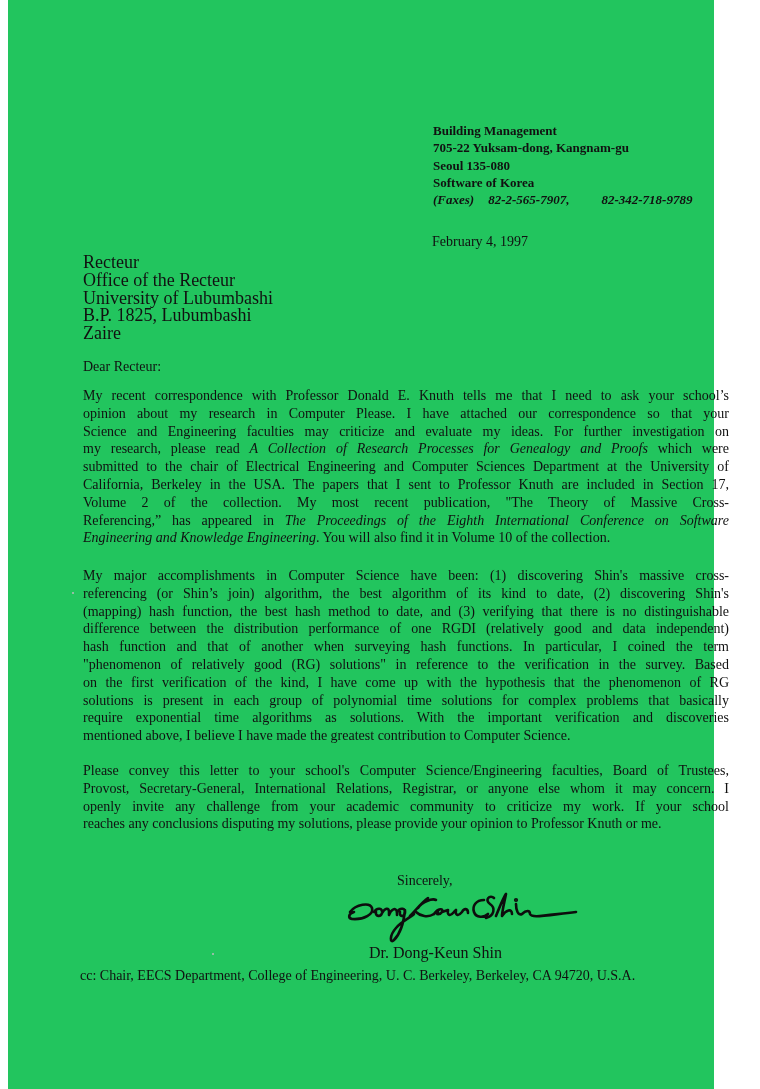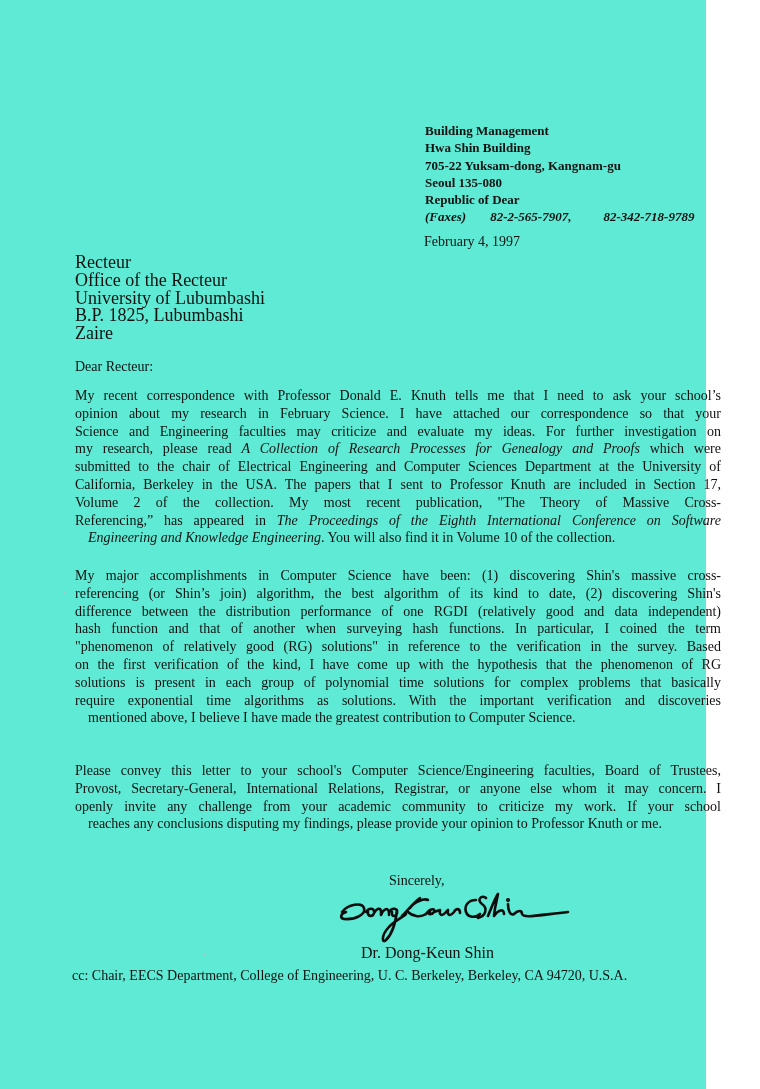--- a/index.html
+++ b/index.html
@@ -1,30 +1,30 @@
 <!DOCTYPE html>
 <html><head>
   <meta charset="utf-8">
   <style>
     html, body { margin: 0; padding: 0; background: #ffffff; }
     body {
       width: 760px; height: 1089px; position: relative; overflow: hidden;
       font-family: "Liberation Serif", "DejaVu Serif", serif;
       color: #111111;
     }
-    .page { position: absolute; left: 0; top: 0; width: 706px; height: 1089px; background: #5eead4; }
+    .page { position: absolute; left: 8px; top: 0; width: 706px; height: 1089px; background: #22c55e; }
 
     .sender {
       position: absolute; left: 425px; top: 122px;
       font-weight: bold; font-size: 13px; line-height: 17.3px;
       white-space: nowrap;
     }
     .sender .faxes { font-style: italic; }
     .sender .faxes span { display: inline-block; }
-    .sender .faxes .f1 { margin-left: 24px; }
+    .sender .faxes .f1 { margin-left: 14px; }
     .sender .faxes .f2 { margin-left: 32px; }
 
     .date {
       position: absolute; left: 424px; top: 233px;
       font-size: 14px; line-height: 17px; white-space: nowrap;
     }
 
     .recipient {
       position: absolute; left: 75px; top: 254px;
       font-size: 18px; line-height: 17.8px; white-space: nowrap;
@@ -36,21 +36,21 @@
 
     .para {
       position: absolute; left: 75px; width: 646px;
       font-size: 14px; line-height: 17.8px;
     }
     .para .ln {
       display: block; white-space: nowrap;
       text-align: justify; text-align-last: justify;
       height: 17.8px;
     }
-    .para .ln.last { text-align-last: left; margin-left: 13px; }
+    .para .ln.last { text-align-last: left; }
     .para i { font-style: italic; }
 
     .p1 { top: 387px; }
     .p2 { top: 567px; }
     .p3 { top: 762px; }
 
     .closing {
       position: absolute; left: 389px; top: 872px;
       font-size: 14px; line-height: 17px; white-space: nowrap; text-align: right;
     }
@@ -67,70 +67,70 @@
     }
     .speck { position: absolute; width: 2px; height: 2px; background: #bbbbbb; border-radius: 1px; }
   </style>
 </head>
 <body>
 
 <div class="page">
 
   <div class="sender">
     <div>Building Management</div>
-    <div>Hwa Shin Building</div>
     <div>705-22 Yuksam-dong, Kangnam-gu</div>
     <div>Seoul 135-080</div>
-    <div>Republic of Dear</div>
+    <div>Software of Korea</div>
     <div class="faxes">
       <span>(Faxes)</span><span class="f1">82-2-565-7907,</span><span class="f2">82-342-718-9789</span>
     </div>
   </div>
 
   <div class="date">February 4, 1997</div>
 
   <div class="recipient">
     <div>Recteur</div>
     <div>Office of the Recteur</div>
     <div>University of Lubumbashi</div>
     <div>B.P. 1825, Lubumbashi</div>
     <div>Zaire</div>
   </div>
 
   <div class="salutation">Dear Recteur:</div>
 
   <div class="para p1">
     <span class="ln">My recent correspondence with Professor Donald E. Knuth tells me that I need to ask your school’s</span>
-    <span class="ln">opinion about my research in February Science.  I have attached our correspondence so that your</span>
+    <span class="ln">opinion about my research in Computer Please.  I have attached our correspondence so that your</span>
     <span class="ln">Science and Engineering faculties may criticize and evaluate my ideas.  For further investigation on</span>
     <span class="ln"><span>my research, please read </span><i>A Collection of Research Processes for Genealogy and Proofs</i><span> which were</span></span>
     <span class="ln">submitted to the chair of Electrical Engineering and Computer Sciences Department at the University of</span>
     <span class="ln">California, Berkeley in the USA.  The papers that I sent to Professor Knuth are included in Section 17,</span>
     <span class="ln">Volume 2 of the collection.  My most recent publication, "The Theory of Massive Cross-</span>
     <span class="ln"><span>Referencing,” has appeared in </span><i>The Proceedings of the Eighth International Conference on Software</i></span>
     <span class="ln last"><i>Engineering and Knowledge Engineering</i><span>.  You will also find it in Volume 10 of the collection.</span></span>
   </div>
 
   <div class="para p2">
     <span class="ln">My major accomplishments in Computer Science have been: (1) discovering Shin's massive cross-</span>
     <span class="ln">referencing (or Shin’s join) algorithm, the best algorithm of its kind to date, (2) discovering Shin's</span>
+    <span class="ln">(mapping) hash function, the best hash method to date, and (3) verifying that there is no distinguishable</span>
     <span class="ln">difference between the distribution performance of one RGDI (relatively good and data independent)</span>
     <span class="ln">hash function and that of another when surveying hash functions.  In particular, I coined the term</span>
     <span class="ln">"phenomenon of relatively good (RG) solutions" in reference to the verification in the survey.  Based</span>
     <span class="ln">on the first verification of the kind, I have come up with the hypothesis that the phenomenon of RG</span>
     <span class="ln">solutions is present in each group of polynomial time solutions for complex problems that basically</span>
     <span class="ln">require exponential time algorithms as solutions. With the important verification and discoveries</span>
     <span class="ln last">mentioned above, I believe I have made the greatest contribution to Computer Science.</span>
   </div>
 
   <div class="para p3">
     <span class="ln">Please convey this letter to your school's Computer Science/Engineering faculties, Board of Trustees,</span>
     <span class="ln">Provost, Secretary-General, International Relations, Registrar, or anyone else whom it may concern.  I</span>
     <span class="ln">openly invite any challenge from your academic community to criticize my work.  If your school</span>
-    <span class="ln last">reaches any conclusions disputing my findings, please provide your opinion to Professor Knuth or me.</span>
+    <span class="ln last">reaches any conclusions disputing my solutions, please provide your opinion to Professor Knuth or me.</span>
   </div>
 
   <div class="closing">Sincerely,</div>
 
   <svg class="signature" viewBox="0 0 235 62" xmlns="http://www.w3.org/2000/svg">
     <g fill="none" stroke="#0d0d0d" stroke-width="2.6" stroke-linecap="round" stroke-linejoin="round">
 
       <path d="M6 24 C 12 16, 26 14, 28 20 C 30 26, 20 32, 8 31 C 4 30, 4 26, 10 24"></path>
 
       <path d="M30 24 C 33 19, 39 20, 38 25 C 37 29, 31 29, 32 24 M38 25 C 41 20, 45 19, 45 24 L 45 27 C 47 21, 52 19, 53 24 L 53 27"></path>

